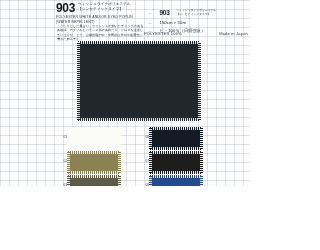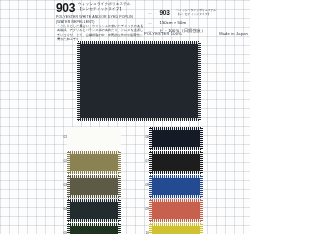--- a/index.html
+++ b/index.html
@@ -11,21 +11,21 @@
     height: 250px;
     overflow: hidden;
     background: #ffffff;
     font-family: "Liberation Sans", sans-serif;
     -webkit-font-smoothing: none;
   }
 
   #page {
     position: relative;
     width: 250px;
-    height: 234px;
+    height: 186px;
     background-color: #fdfdfd;
     background-image:
       linear-gradient(to right, rgba(150,165,175,0.30) 1px, transparent 1px),
       linear-gradient(to bottom, rgba(150,165,175,0.30) 1px, transparent 1px);
     background-size: 9px 9px;
     background-position: 0 0;
     overflow: hidden;
   }
 
   

